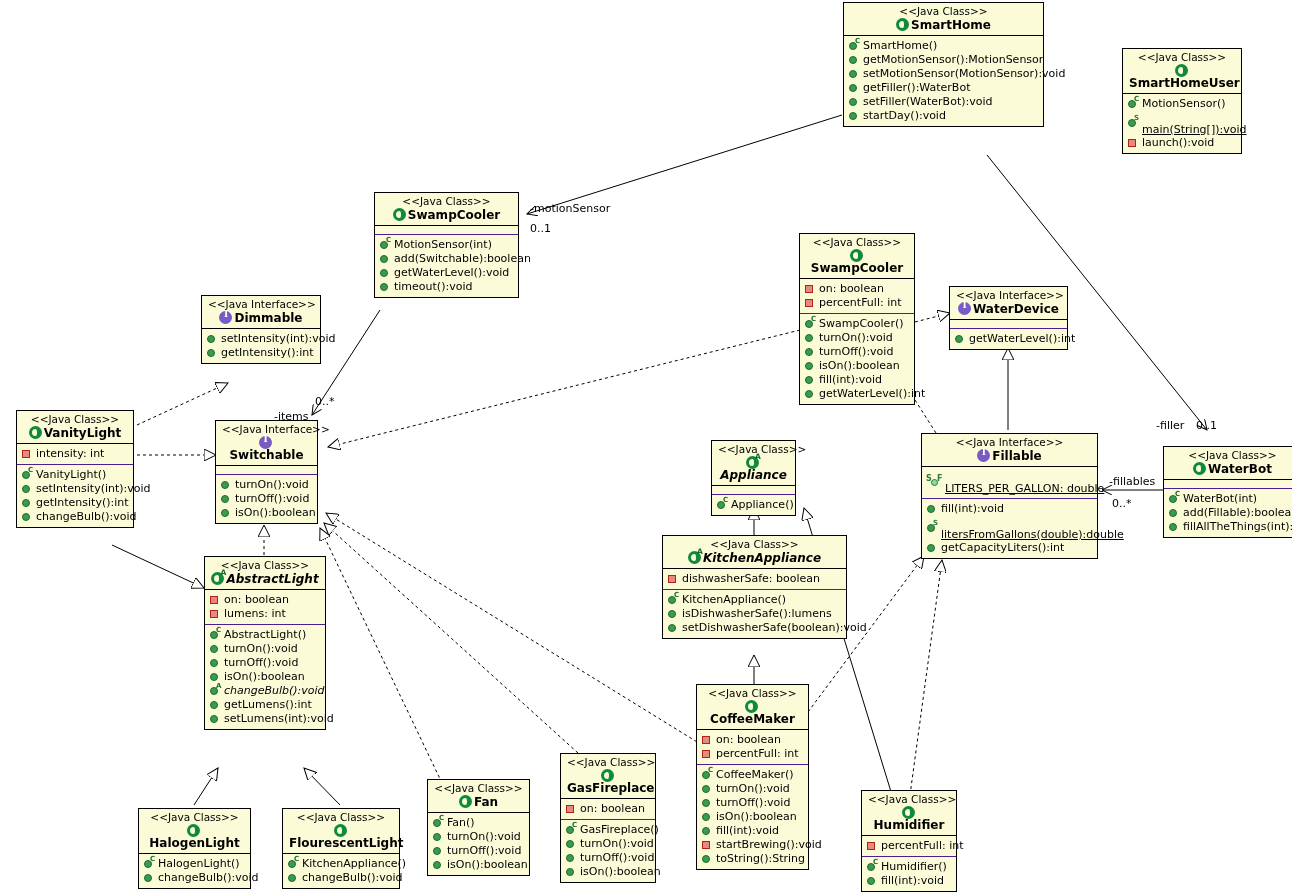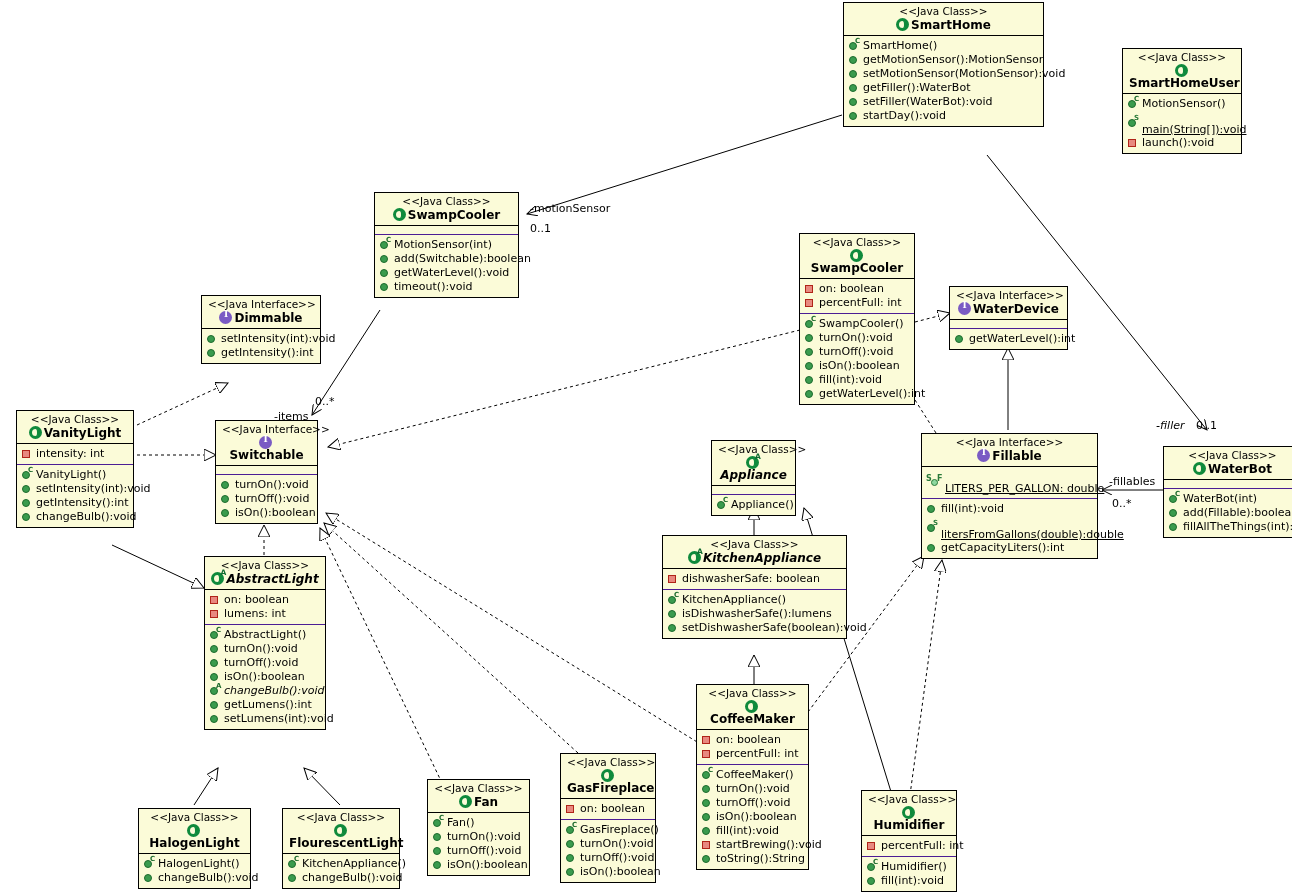--- a/index.html
+++ b/index.html
@@ -707,19 +707,19 @@
         </div>
     </div>
   </div>
 
   <div class="edgelabel" style="left:518px;top:202px;">-motionSensor</div>
   <div class="edgelabel" style="left:518px;top:222px;">0..1</div>
 
   <div class="edgelabel" style="left:262px;top:395px;margin-top:15px;">-items</div>
   <div class="edgelabel" style="left:303px;top:395px;">0..*</div>
 
-  <div class="edgelabel" style="left:1144px;top:419px;font-style:italic;">-filler</div>
+  <div class="edgelabel" style="left:1144px;top:419px;">-filler</div>
   <div class="edgelabel" style="left:1184px;top:419px;">0..1</div>
 
   <div class="edgelabel" style="left:1097px;top:475px;">-fillables</div>
   <div class="edgelabel" style="left:1100px;top:497px;">0..*</div>
 
 </div>
 
 </body></html>

